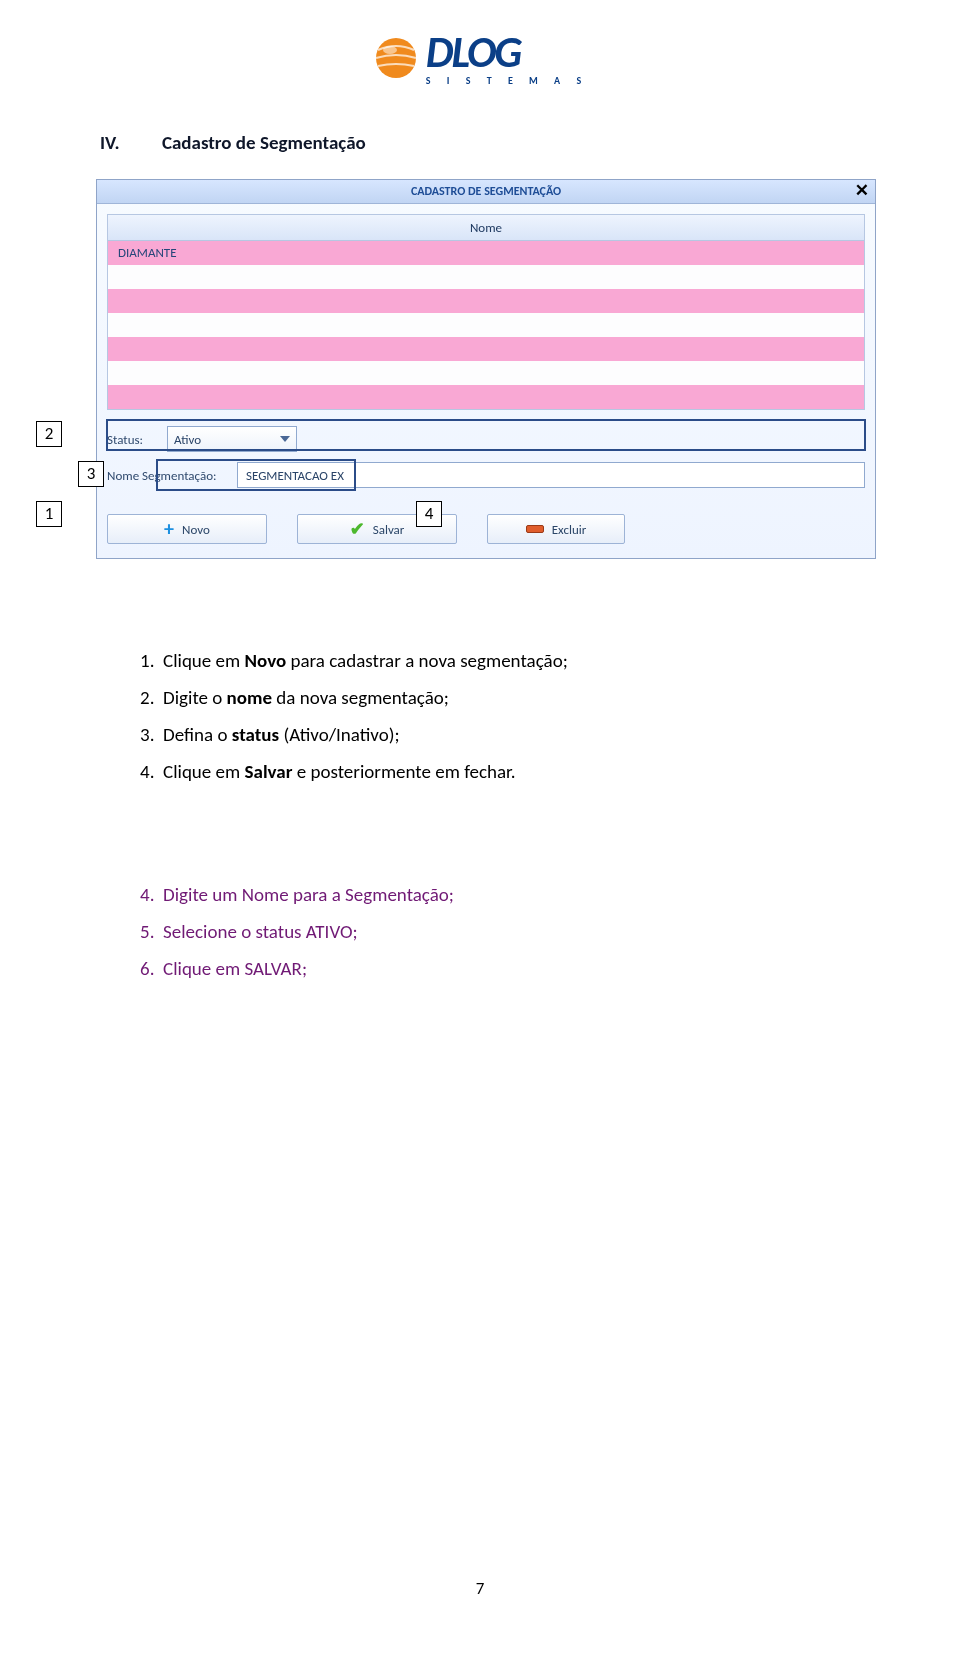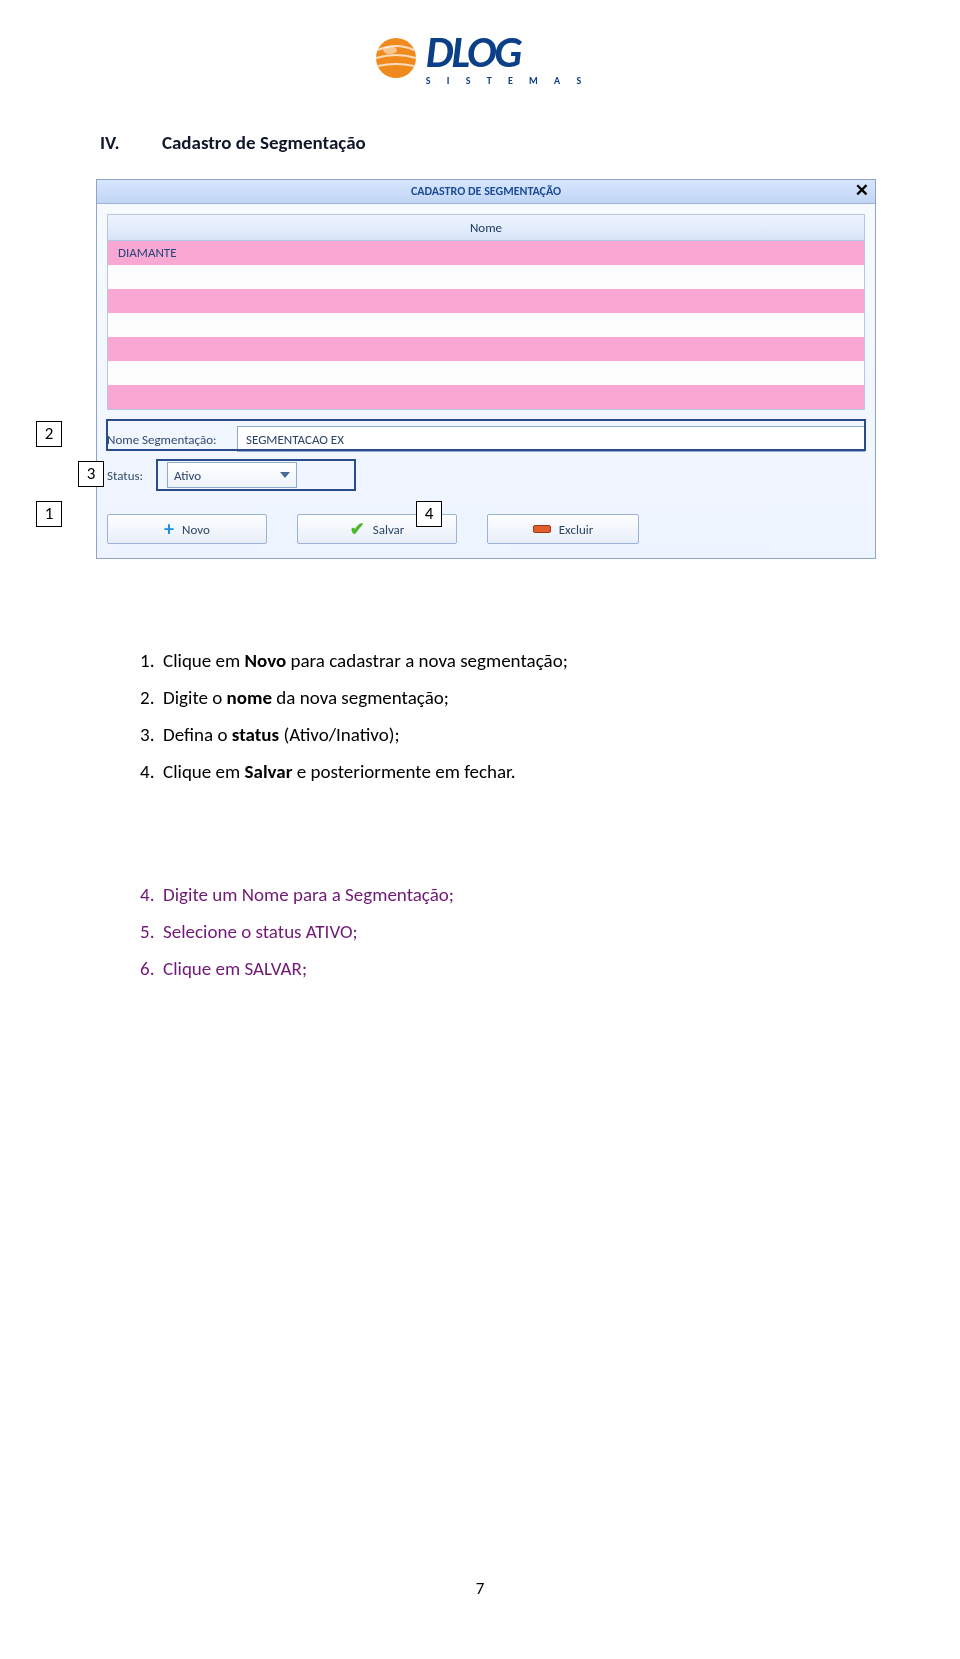--- a/index.html
+++ b/index.html
@@ -245,42 +245,42 @@
       <div class="grid-row even"></div>
       <div class="grid-row odd"></div>
       <div class="grid-row even"></div>
       <div class="grid-row odd"></div>
       <div class="grid-row even"></div>
       <div class="grid-row odd"></div>
     </div>
 
     <div class="form-area">
       <div class="form-row">
-        <div class="form-label">Nome Segmentação:</div>
-        <input class="form-input" value="SEGMENTACAO EX" style="">
-      </div>
-      <div class="form-row">
         <div class="form-label" style="min-width:60px">Status:</div>
         <div class="form-select">
           <span>Ativo</span>
           <span class="chevron-down"></span>
         </div>
       </div>
+      <div class="form-row">
+        <div class="form-label">Nome Segmentação:</div>
+        <input class="form-input" value="SEGMENTACAO EX" style="">
+      </div>
     </div>
 
     <div class="btn-row">
       <div class="btn">
         <span class="icon-plus">+</span>
         <span>Novo</span>
       </div>
       <div class="btn">
         <span class="icon-check">✔</span>
         <span>Salvar</span>
       </div>
-      <div class="btn" style="width:152px">
+      <div class="btn" style="width:138px">
         <span class="icon-minus"></span>
         <span>Excluir</span>
       </div>
     </div>
   </div>
 
   <div class="callout-box-field" style="left:10px; top:240px; width:760px; height:32px;"></div>
   <div class="callout-box-field" style="left:60px; top:280px; width:200px; height:32px;"></div>
 
   <div class="callout" style="left:-60px; top:322px;">1</div>

